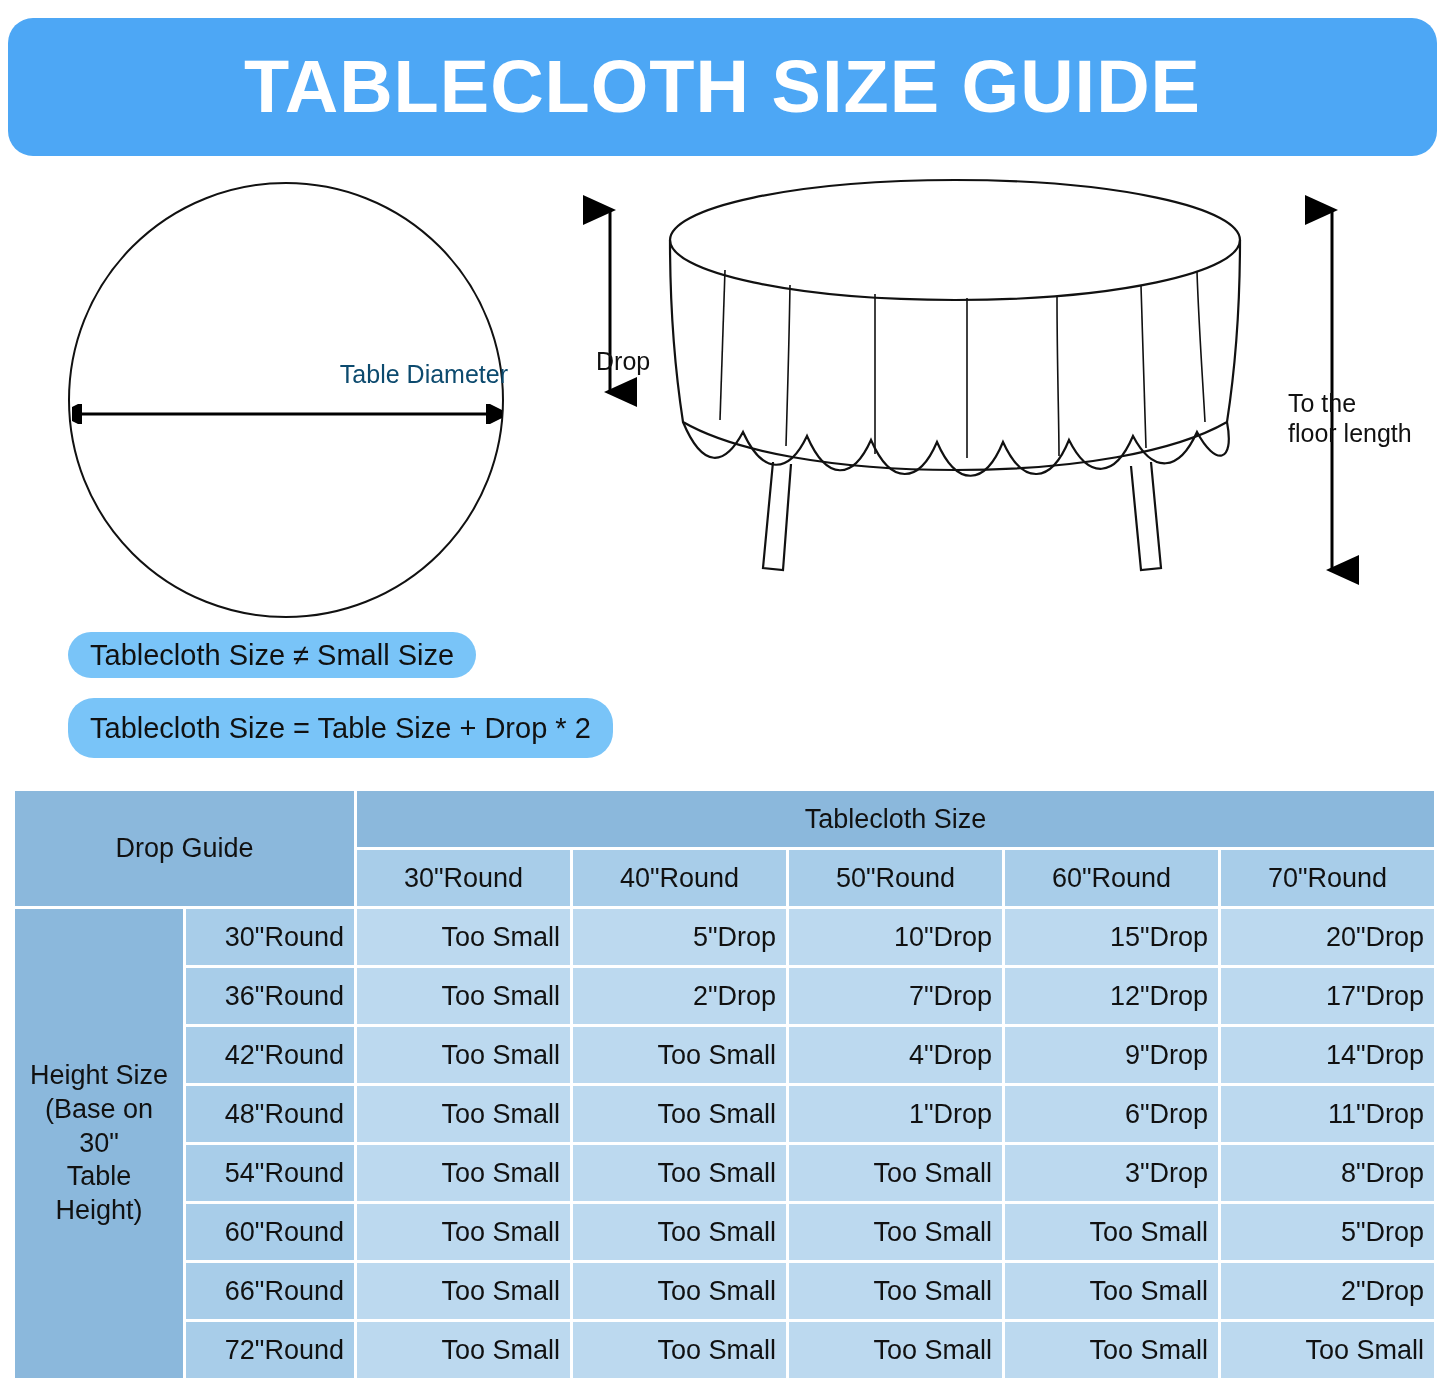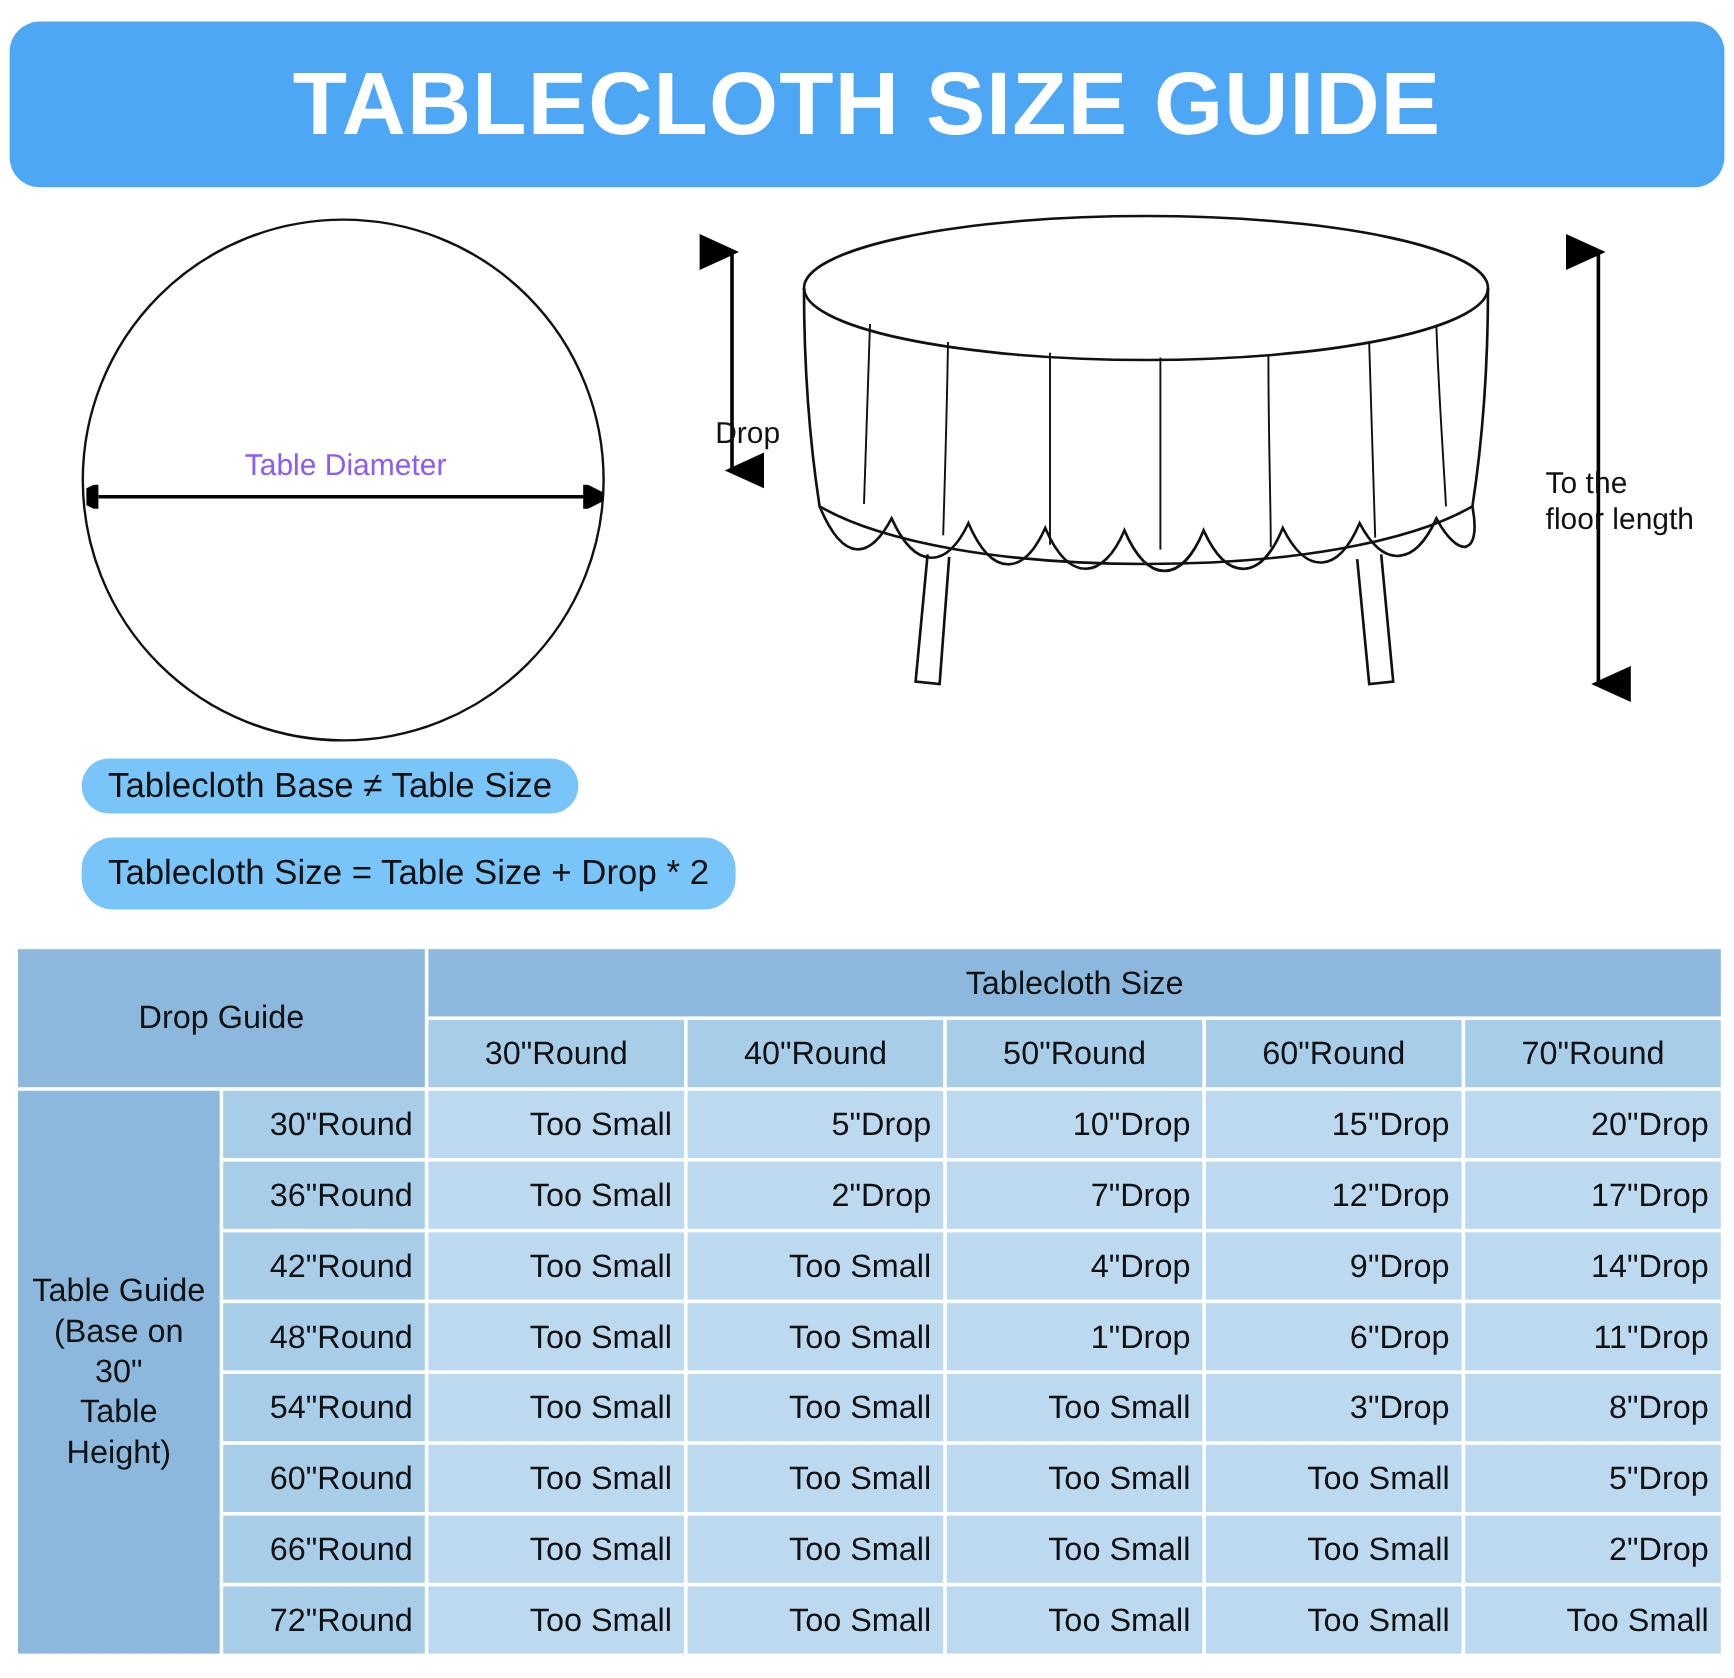--- a/index.html
+++ b/index.html
@@ -66,25 +66,25 @@
     top: 0;
     width: 436px;
     height: 436px;
     border: 2px solid #111;
     border-radius: 50%;
     box-sizing: border-box;
   }
   .diam-label {
     position: absolute;
     left: 0;
-    top: 192px;
+    top: 178px;
     width: 440px;
-    text-align: center;
+    text-align: right;
     font-size: 25px;
-    color: #8b5cf6;
+    color: #0c4a6e;
   }
   .diam-arrow {
     position: absolute;
     left: 4px;
     top: 222px;
     width: 430px;
     height: 20px;
   }
 
   .table-ill {
@@ -255,21 +255,21 @@
       <line x1="757" y1="40" x2="757" y2="400" stroke="#000" stroke-width="3" marker-start="url(#up)" marker-end="url(#dn)"></line>
     </svg>
 
     <div class="drop-label">Drop</div>
     <div class="floor-label">
       <span>To the</span><br>
       <span>floor length</span>
     </div>
 
     <div class="pill pill-1">
-      <span>Tablecloth Base ≠ Table Size</span>
+      <span>Tablecloth Size ≠ Small Size</span>
     </div>
     <div class="pill pill-2">
       <span>Tablecloth Size = Table Size + Drop * 2</span>
     </div>
   </div>
 
   <table class="size-table">
     <colgroup>
       <col style="width:168px">
       <col style="width:168px">
@@ -287,21 +287,21 @@
       <tr>
         <td class="col-hdr">30"Round</td>
         <td class="col-hdr">40"Round</td>
         <td class="col-hdr">50"Round</td>
         <td class="col-hdr">60"Round</td>
         <td class="col-hdr">70"Round</td>
       </tr>
 
       <tr>
         <td class="side-label" rowspan="8">
-          <div>Table Guide</div>
+          <div>Height Size</div>
           <div>(Base on 30"</div>
           <div>Table Height)</div>
         </td>
         <td class="row-hdr">30"Round</td>
         <td class="data-cell">Too Small</td>
         <td class="data-cell">5"Drop</td>
         <td class="data-cell">10"Drop</td>
         <td class="data-cell">15"Drop</td>
         <td class="data-cell">20"Drop</td>
       </tr>

